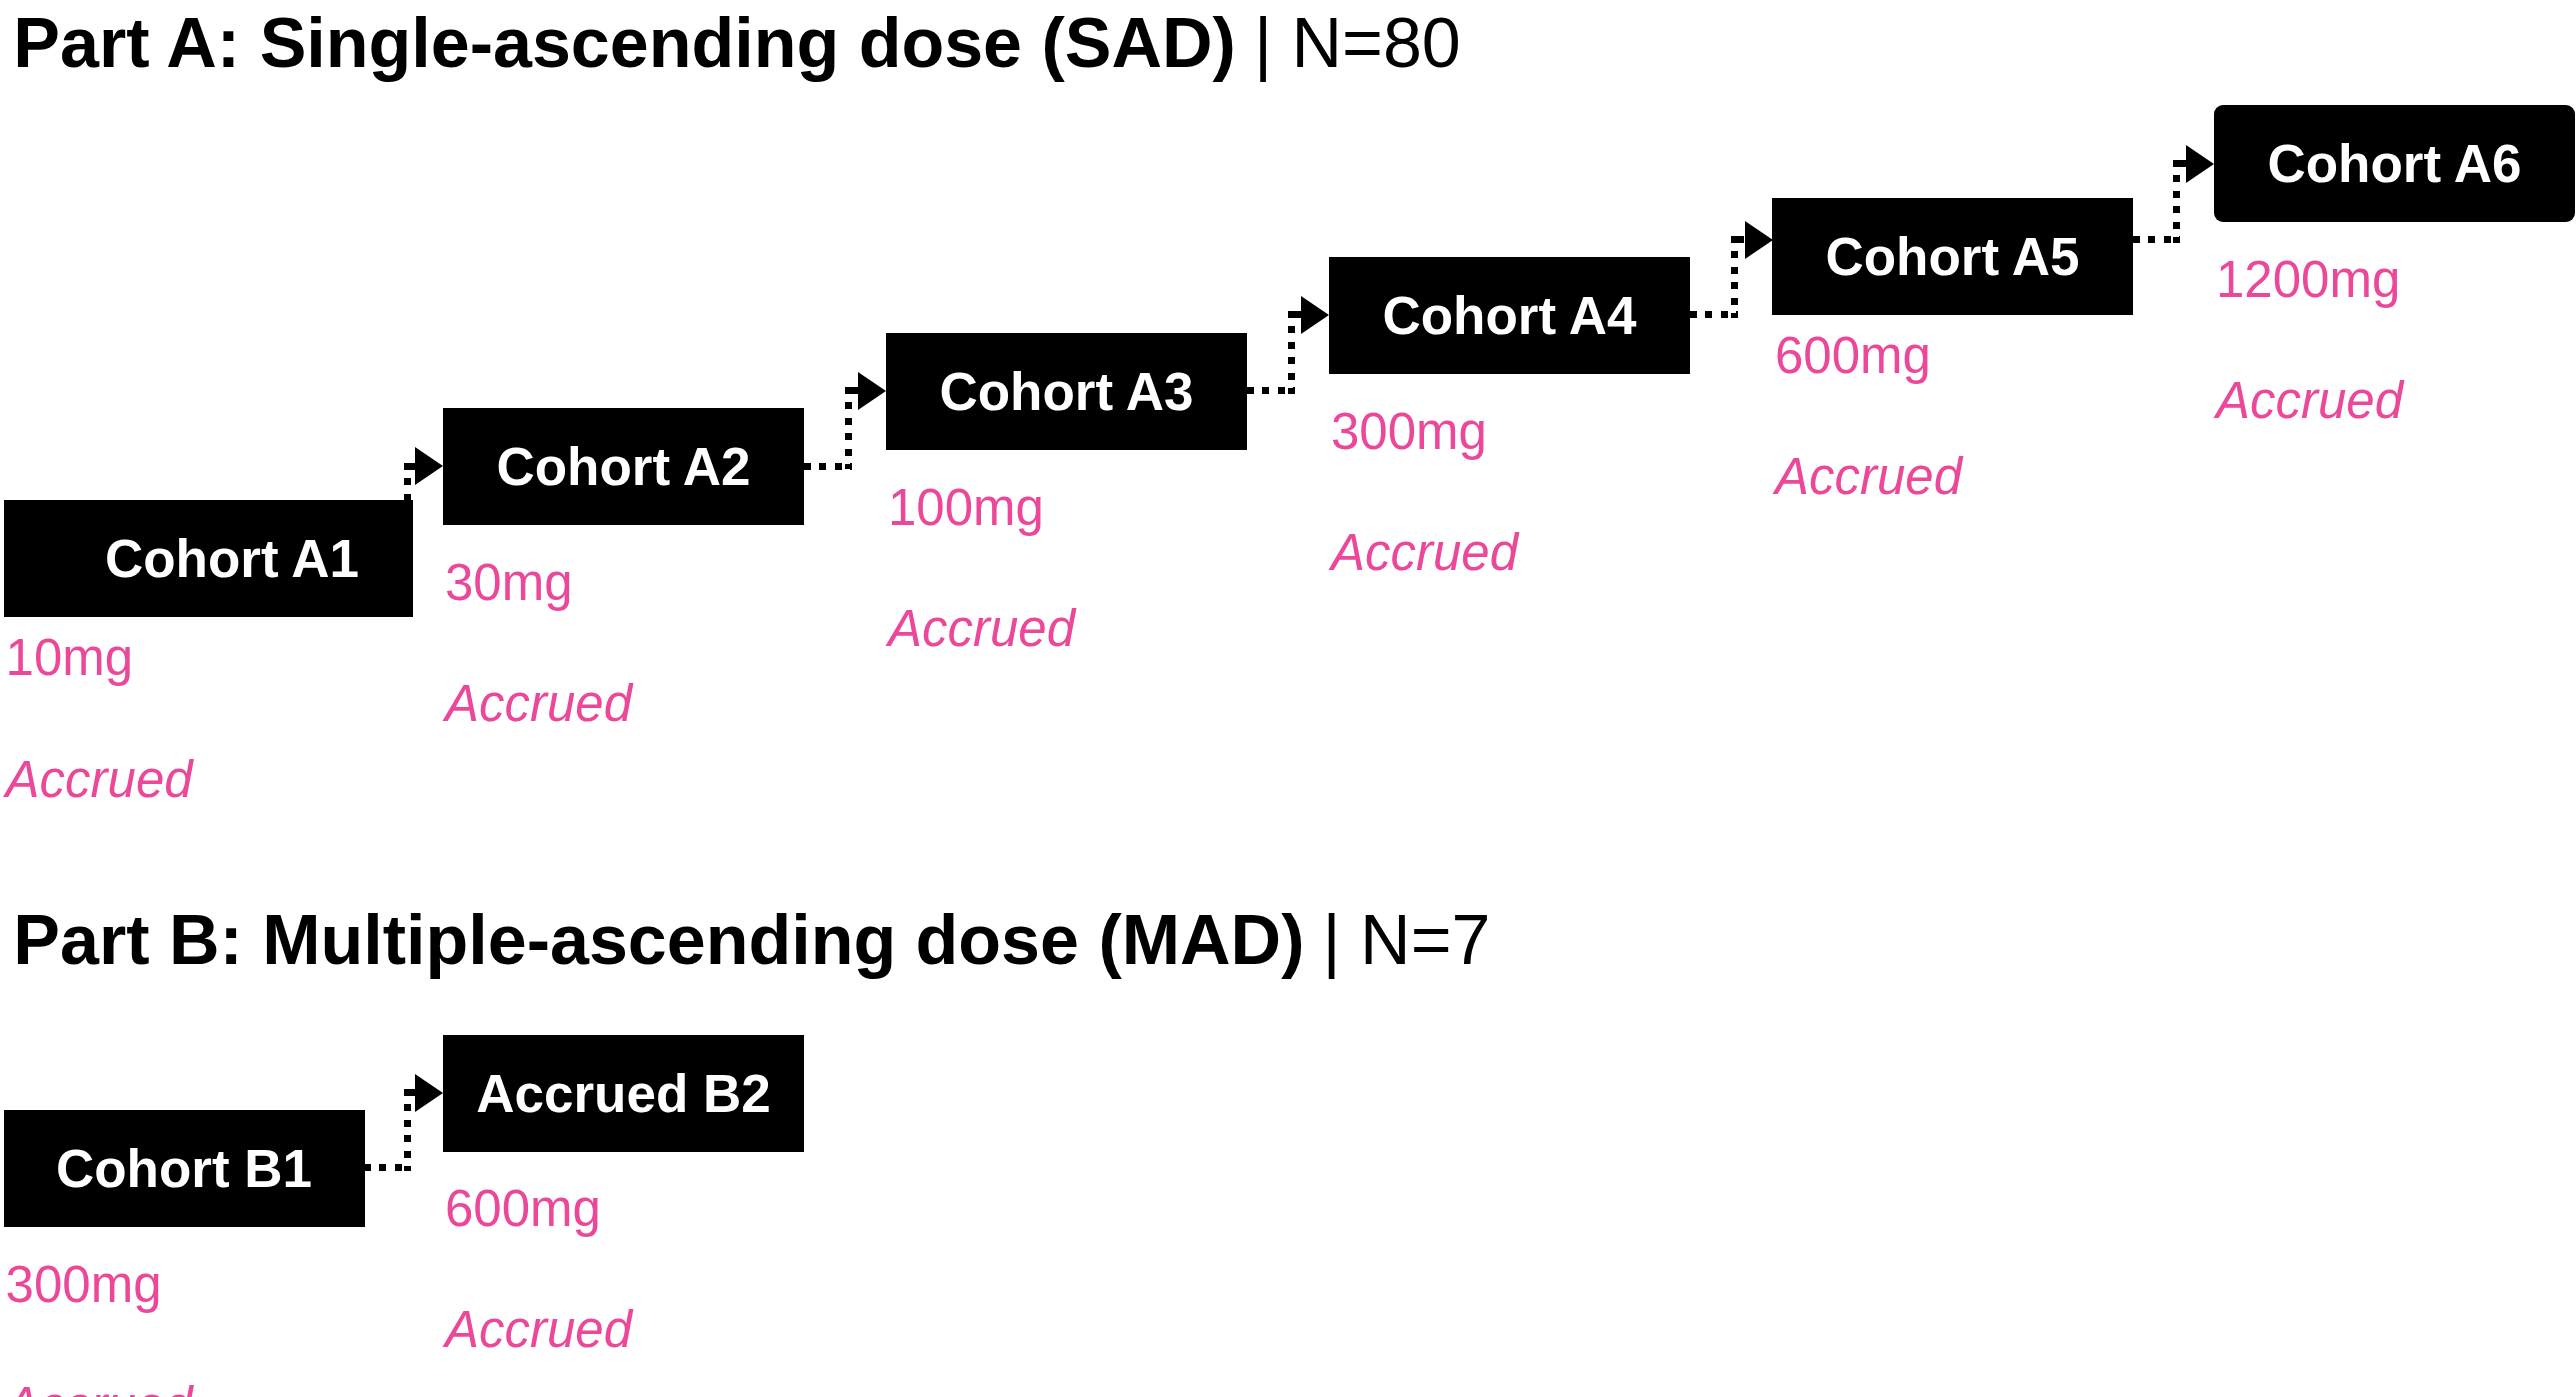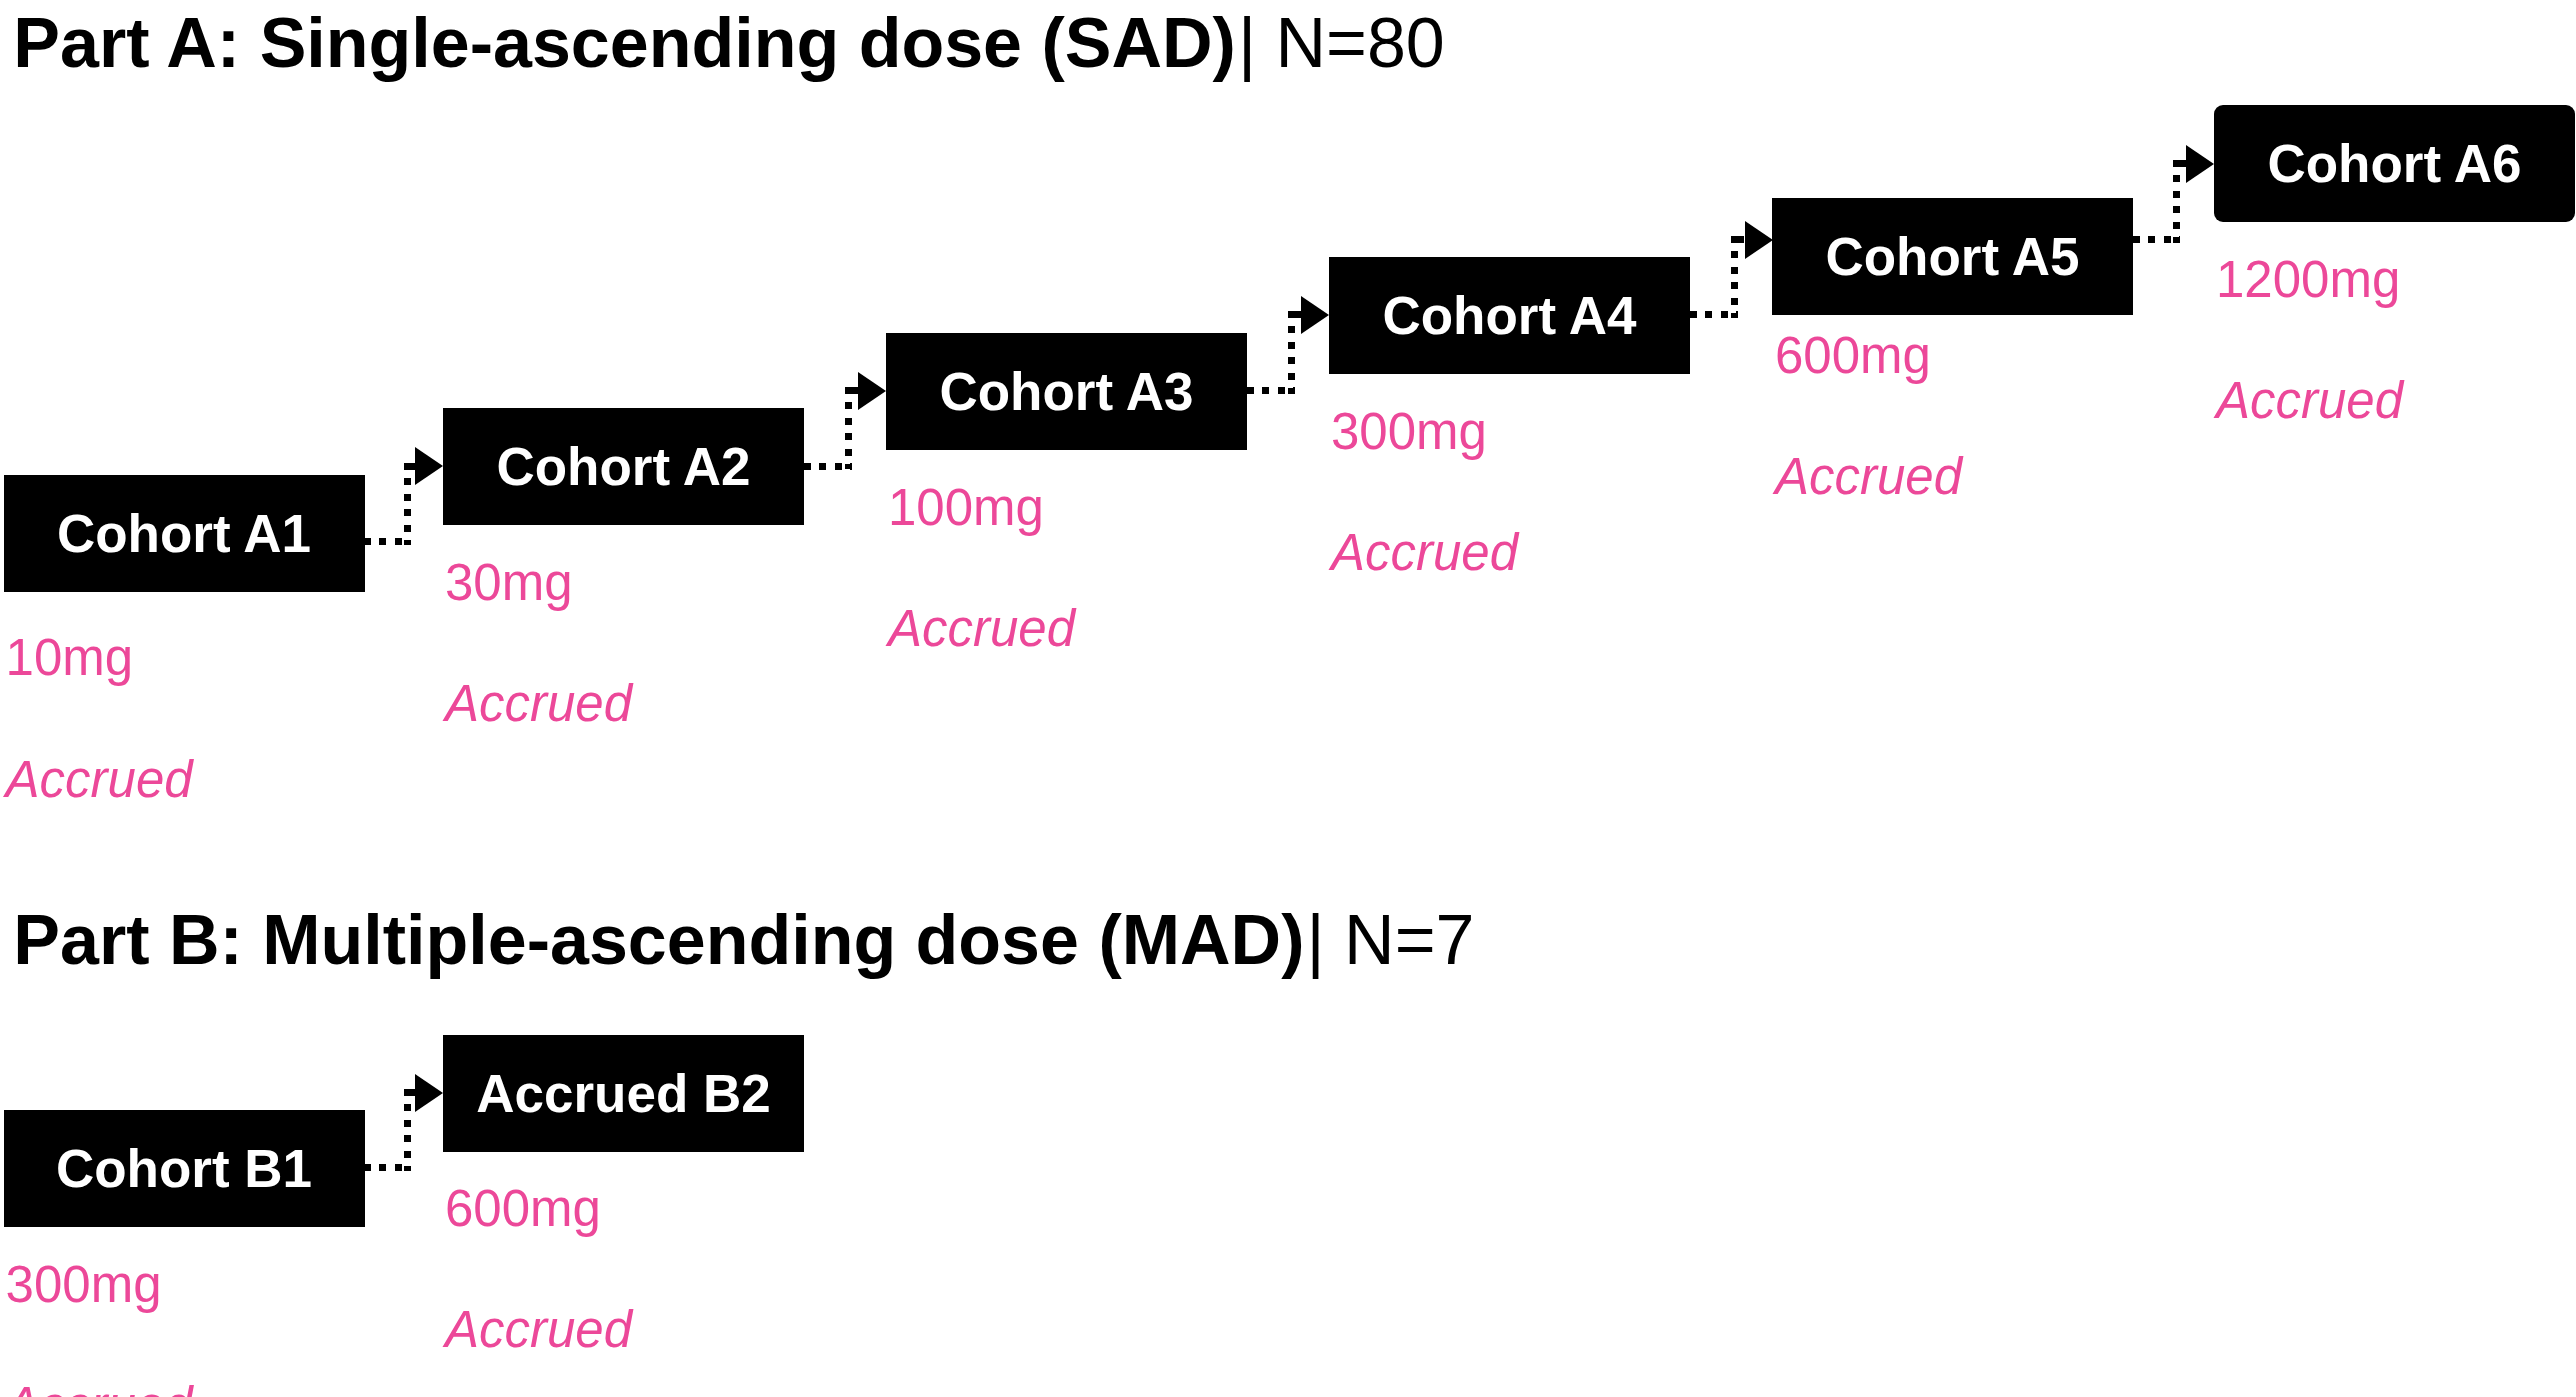--- a/index.html
+++ b/index.html
@@ -13,21 +13,21 @@
   .title {
     position: absolute;
     font-size: 70px;
     font-weight: bold;
     color: #000;
     white-space: nowrap;
     line-height: 1.2;
   }
   .title .suffix {
     font-weight: 400;
-    margin-left: 2px;
+    margin-left: 18px;
   }
   .box {
     position: absolute;
     width: 361px; height: 117px;
     background: #000000;
     color: #ffffff;
     display: flex;
     align-items: center;
     justify-content: center;
     font-weight: bold;
@@ -63,21 +63,21 @@
 </head>
 <body>
 
 <div>
 
   <div class="title" style="left:13.3px; top:1.4px;">
     <span>Part A: Single-ascending dose (SAD)</span><span class="suffix">| N=80</span>
   </div>
 
   <div>
-    <div class="box" style="left:3.5px; top:475px;">
+    <div class="box" style="left:3.5px; top:500px;padding-left:48px;">
       <span>Cohort A1</span>
     </div>
     <div class="sub dose" style="left:5.6px; top:632px;">10mg</div>
     <div class="sub status" style="left:5.6px; top:718px;">Accrued</div>
   </div>
 
   <div>
     <div class="box" style="left:443px; top:408px;">
       <span>Cohort A2</span>
     </div>

